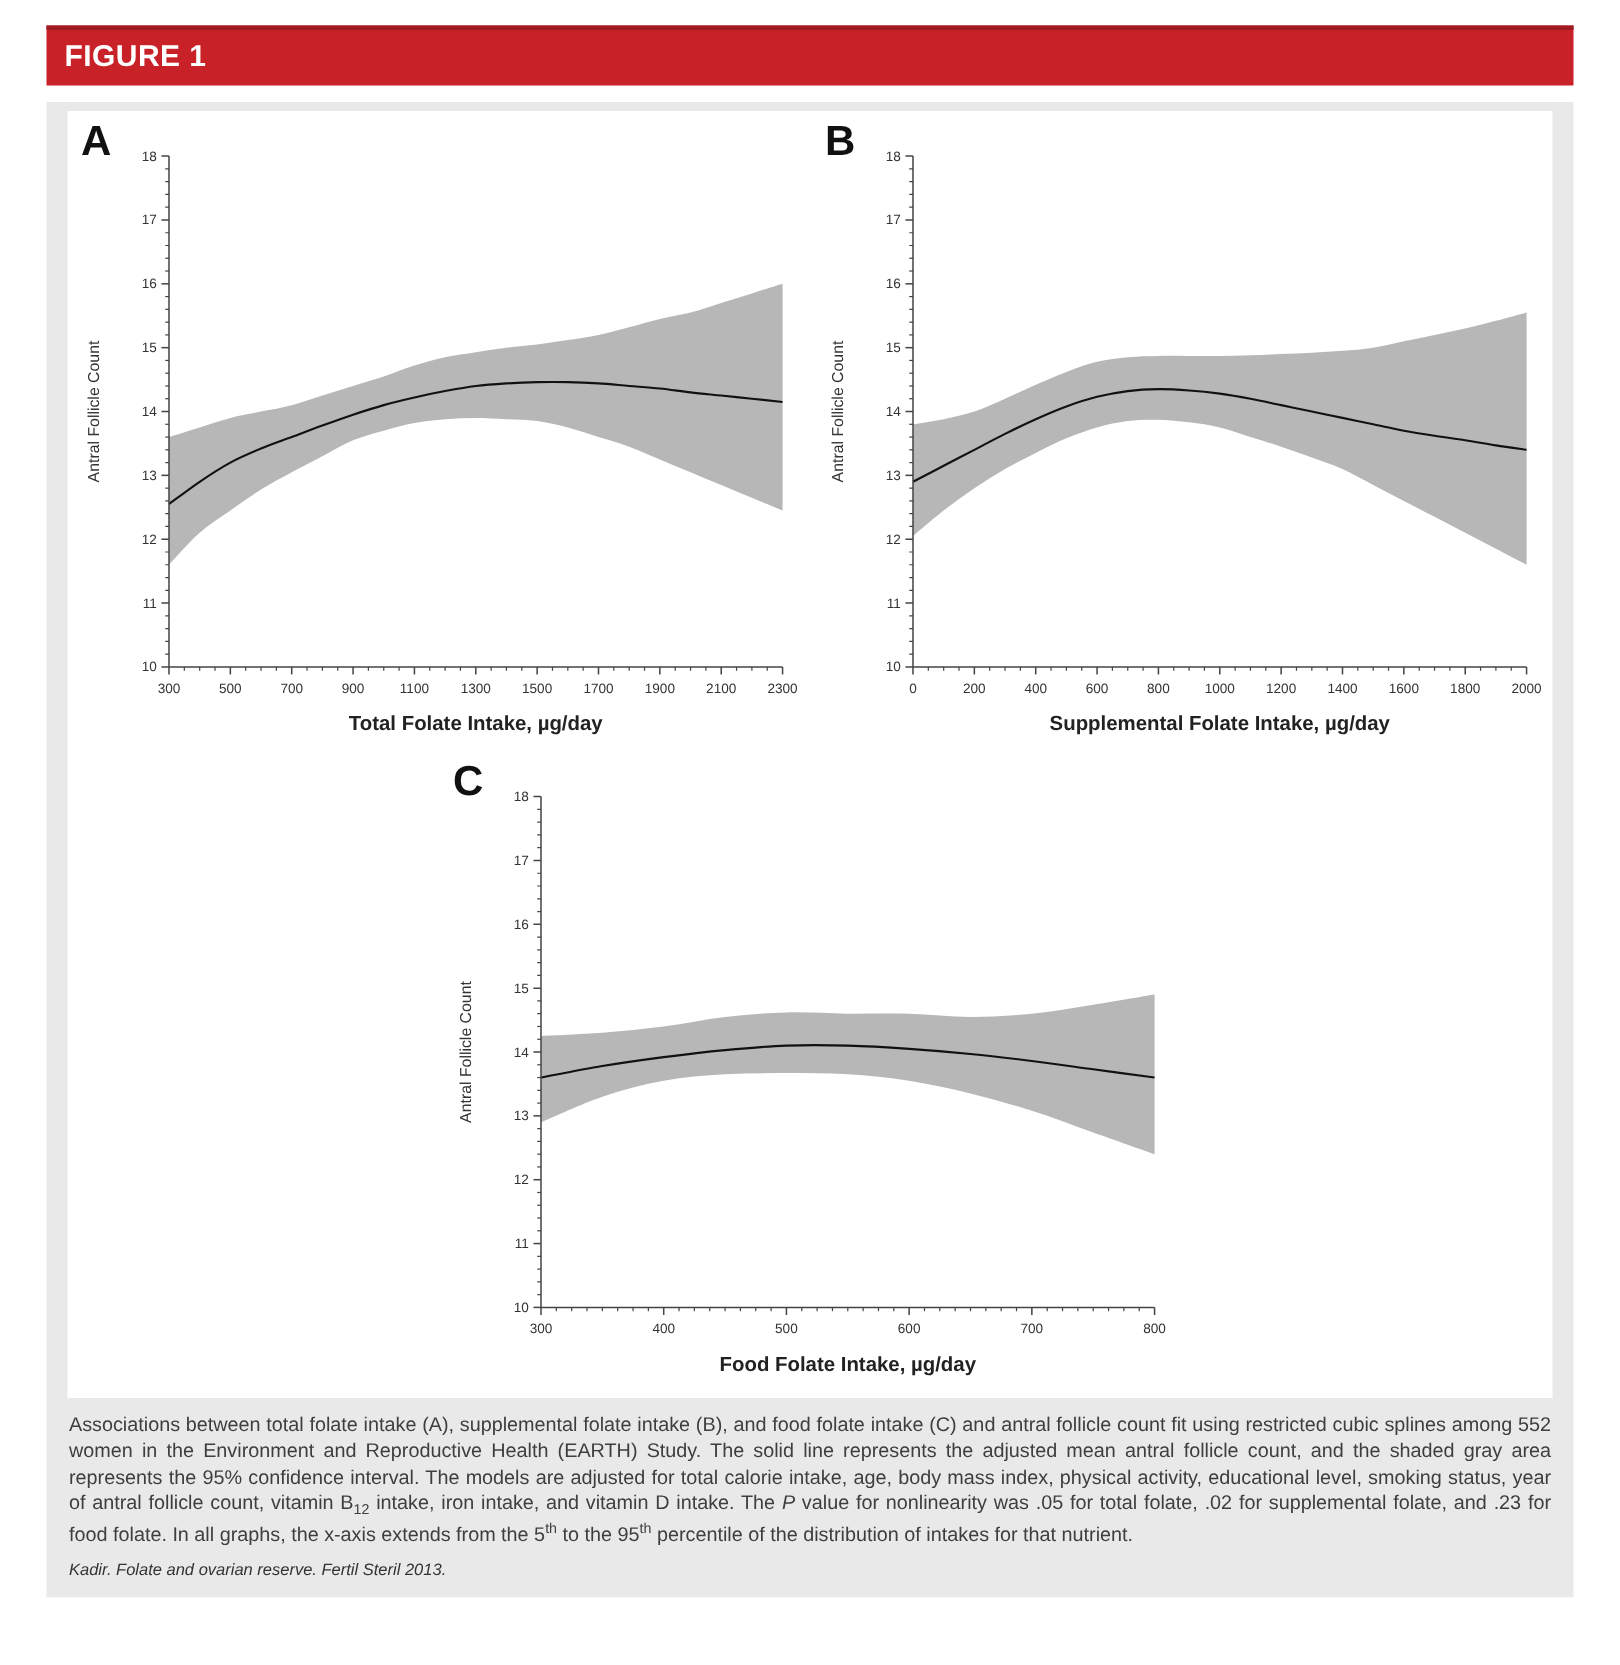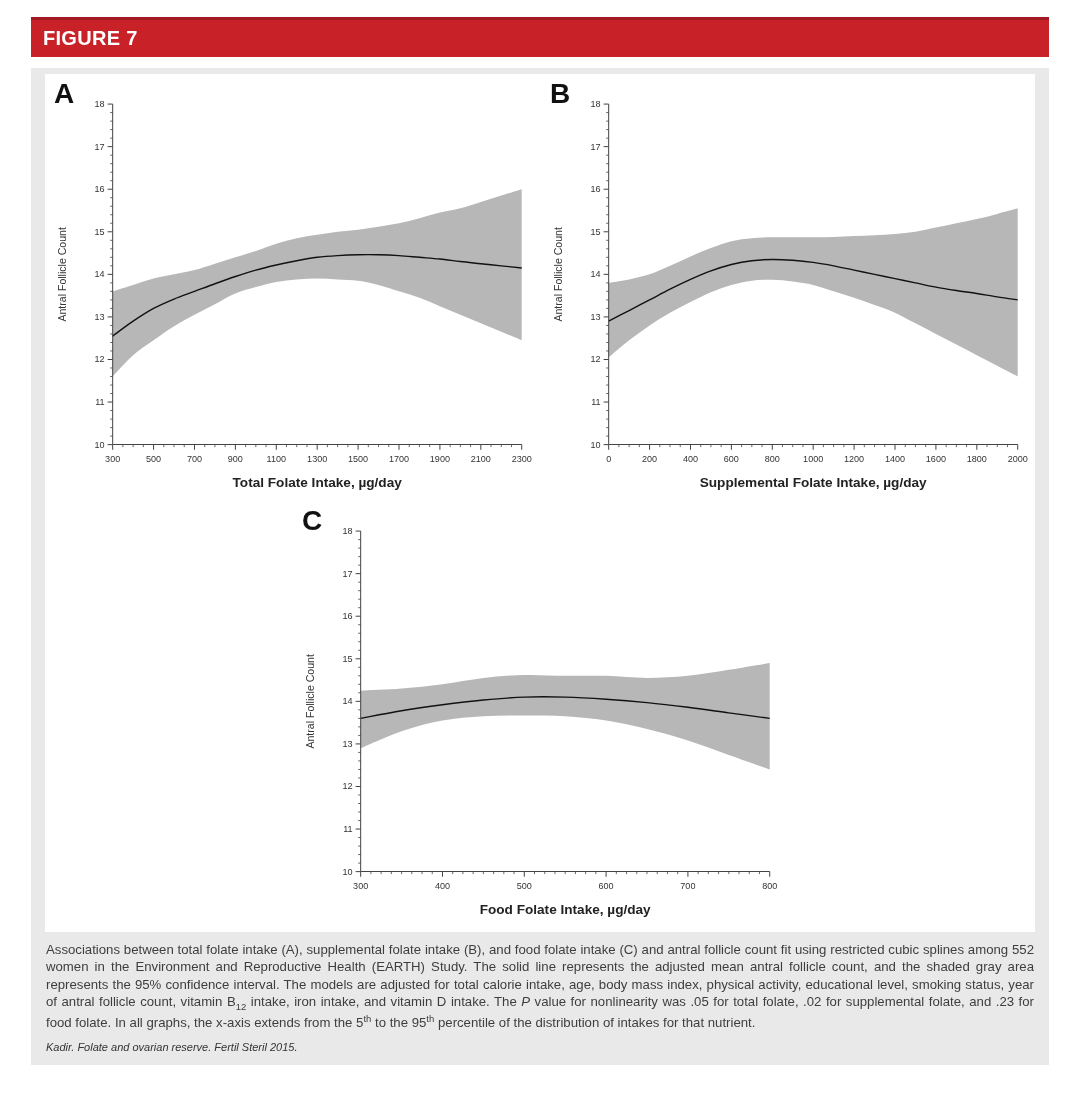--- a/index.html
+++ b/index.html
@@ -20,21 +20,21 @@
   .caption sub{font-size:72%;}
   .caption sup{font-size:72%;margin-top:32px;}
   .citation{margin:9px 1px 0;font-size:11px;font-style:italic;color:#333;}
 </style>
 </head>
 <body>
 
 <div class="page">
 
   <div class="figure-banner" style="background: rgb(200, 33, 40);">
-    <span style="color: rgb(255, 255, 255);">FIGURE 7</span>
+    <span style="color: rgb(255, 255, 255);">FIGURE 1</span>
   </div>
 
   <div class="figure-body" style="background: rgb(233, 233, 233);">
 
     <div class="charts-card" style="background: rgb(255, 255, 255);">
       <div class="charts-row">
         <div class="chart-panel">
           <div class="panel-letter">A</div>
           <svg xmlns="http://www.w3.org/2000/svg" viewBox="0 0 480 400">
               <path d="M 62 195.9 C 65.38 194.84, 75.53 191.68, 82.3 189.56 C 89.07 187.45, 95.83 184.99, 102.6 183.23 C 109.37 181.46, 116.13 180.41, 122.9 179 C 129.67 177.59, 136.43 176.54, 143.2 174.78 C 149.97 173.01, 156.73 170.55, 163.5 168.44 C 170.27 166.33, 177.03 164.21, 183.8 162.1 C 190.57 159.99, 197.33 158.02, 204.1 155.76 C 210.87 153.51, 217.63 150.69, 224.4 148.58 C 231.17 146.47, 237.93 144.57, 244.7 143.09 C 251.47 141.61, 258.23 140.76, 265 139.71 C 271.77 138.65, 278.53 137.6, 285.3 136.75 C 292.07 135.91, 298.83 135.48, 305.6 134.64 C 312.37 133.79, 319.13 132.74, 325.9 131.68 C 332.67 130.62, 339.43 129.71, 346.2 128.3 C 352.97 126.89, 359.73 124.99, 366.5 123.23 C 373.27 121.47, 380.03 119.36, 386.8 117.74 C 393.57 116.12, 400.33 115.27, 407.1 113.51 C 413.87 111.75, 420.63 109.29, 427.4 107.18 C 434.17 105.06, 440.93 102.95, 447.7 100.84 C 454.47 98.73, 464.62 95.56, 468 94.5 L 468 244.49 C 464.62 243.08, 454.47 238.85, 447.7 236.04 C 440.93 233.22, 434.17 230.4, 427.4 227.59 C 420.63 224.77, 413.87 221.95, 407.1 219.14 C 400.33 216.32, 393.57 213.5, 386.8 210.69 C 380.03 207.87, 373.27 204.7, 366.5 202.24 C 359.73 199.77, 352.97 198.01, 346.2 195.9 C 339.43 193.79, 332.67 191.32, 325.9 189.56 C 319.13 187.8, 312.37 186.25, 305.6 185.34 C 298.83 184.42, 292.07 184.42, 285.3 184.07 C 278.53 183.72, 271.77 183.23, 265 183.23 C 258.23 183.23, 251.47 183.51, 244.7 184.07 C 237.93 184.63, 231.17 185.34, 224.4 186.61 C 217.63 187.87, 210.87 189.77, 204.1 191.68 C 197.33 193.58, 190.57 195.2, 183.8 198.01 C 177.03 200.83, 170.27 205.05, 163.5 208.57 C 156.73 212.1, 149.97 215.48, 143.2 219.14 C 136.43 222.8, 129.67 226.32, 122.9 230.55 C 116.13 234.77, 109.37 239.7, 102.6 244.49 C 95.83 249.28, 89.07 253.29, 82.3 259.27 C 75.53 265.26, 65.38 276.88, 62 280.4 Z" fill="#b7b7b7" stroke="none"></path>
@@ -367,16 +367,16 @@
               <line x1="447.7" y1="348" x2="447.7" y2="350.5" stroke="#444444" stroke-width="0.8"></line>
               <line x1="457.84999999999997" y1="348" x2="457.84999999999997" y2="350.5" stroke="#444444" stroke-width="0.8"></line>
               <text x="265" y="390" text-anchor="middle" font-size="13.5" font-weight="600" fill="#222222">Food Folate Intake, µg/day</text>
               <text x="16" y="179" text-anchor="middle" font-size="10.5" fill="#333333" transform="rotate(-90 16 179)">Antral Follicle Count</text>
             </svg>
         </div>
       </div>
     </div>
 
     <p class="caption" id="caption" style="color: rgb(62, 62, 62);"><span>Associations between total folate intake (A), supplemental folate intake (B), and food folate intake (C) and antral follicle count fit using restricted cubic splines among 552 women in the Environment and Reproductive Health (EARTH) Study. The solid line represents the adjusted mean antral follicle count, and the shaded gray area represents the 95% confidence interval. The models are adjusted for total calorie intake, age, body mass index, physical activity, educational level, smoking status, year of antral follicle count, vitamin B</span><sub>12</sub><span> intake, iron intake, and vitamin D intake. The </span><i>P</i><span> value for nonlinearity was .05 for total folate, .02 for supplemental folate, and .23 for food folate. In all graphs, the x-axis extends from the 5</span><sup>th</sup><span> to the 95</span><sup>th</sup><span> percentile of the distribution of intakes for that nutrient.</span></p>
-    <p class="citation">Kadir. Folate and ovarian reserve. Fertil Steril 2015.</p>
+    <p class="citation">Kadir. Folate and ovarian reserve. Fertil Steril 2013.</p>
 
   </div>
 </div>
 
 </body></html>

